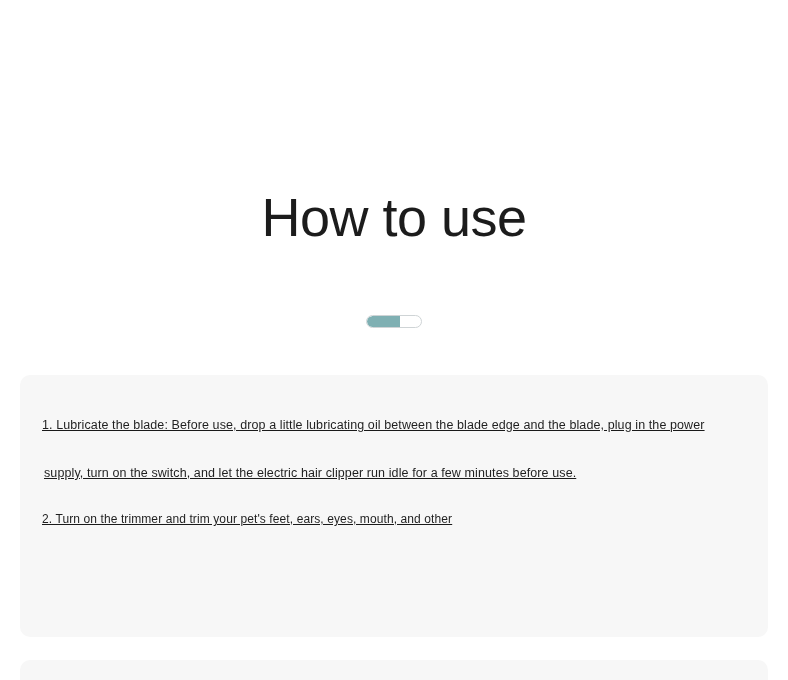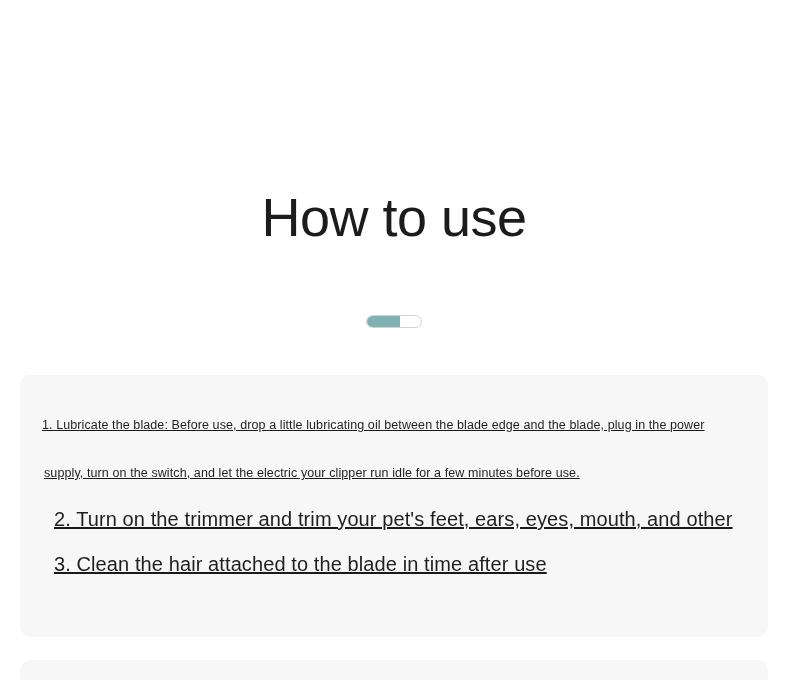--- a/index.html
+++ b/index.html
@@ -75,24 +75,23 @@
   }
   .step {
     color: #1f1f1f;
   }
   .step-small {
     font-size: 12.5px;
     line-height: 48px;
     letter-spacing: 0.1px;
   }
   .step-large {
-    font-size: 20px;
+    font-size: 12px;
     line-height: 45px;
     letter-spacing: 0.1px;
-    margin-left: 12px;
   }
   .step-small .line,
   .step-large .line {
     display: block;
     white-space: nowrap;
   }
   .step-small .line.indent { padding-left: 2px; }
   .step-large .line.indent { padding-left: 2px; }
   .card-bottom-strip {
     position: absolute;
@@ -114,28 +113,25 @@
   <div class="divider-wrap">
     <div class="divider" style="border-color: rgb(207, 212, 214);">
       <div class="divider-fill" style="width: 62%; background: rgb(127, 176, 179);"></div>
     </div>
   </div>
 
   <div class="card" style="background: rgb(247, 247, 247);">
 
     <div class="step step-small">
       <span class="line">1. Lubricate the blade: Before use, drop a little lubricating oil between the blade edge and the blade, plug in the power</span>
-      <span class="line indent">supply, turn on the switch, and let the electric your clipper run idle for a few minutes before use.</span>
+      <span class="line indent">supply, turn on the switch, and let the electric hair clipper run idle for a few minutes before use.</span>
     </div>
 
     <div class="step step-large">
       <span class="line">2. Turn on the trimmer and trim your pet's feet, ears, eyes, mouth, and other</span>
     </div>
 
-    <div class="step step-large">
-      <span class="line">3. Clean the hair attached to the blade in time after use</span>
-    </div>
 
   </div>
 
   <div class="card-bottom-strip" style="background: rgb(247, 247, 247);"></div>
 
 </div>
 
 </body></html>

